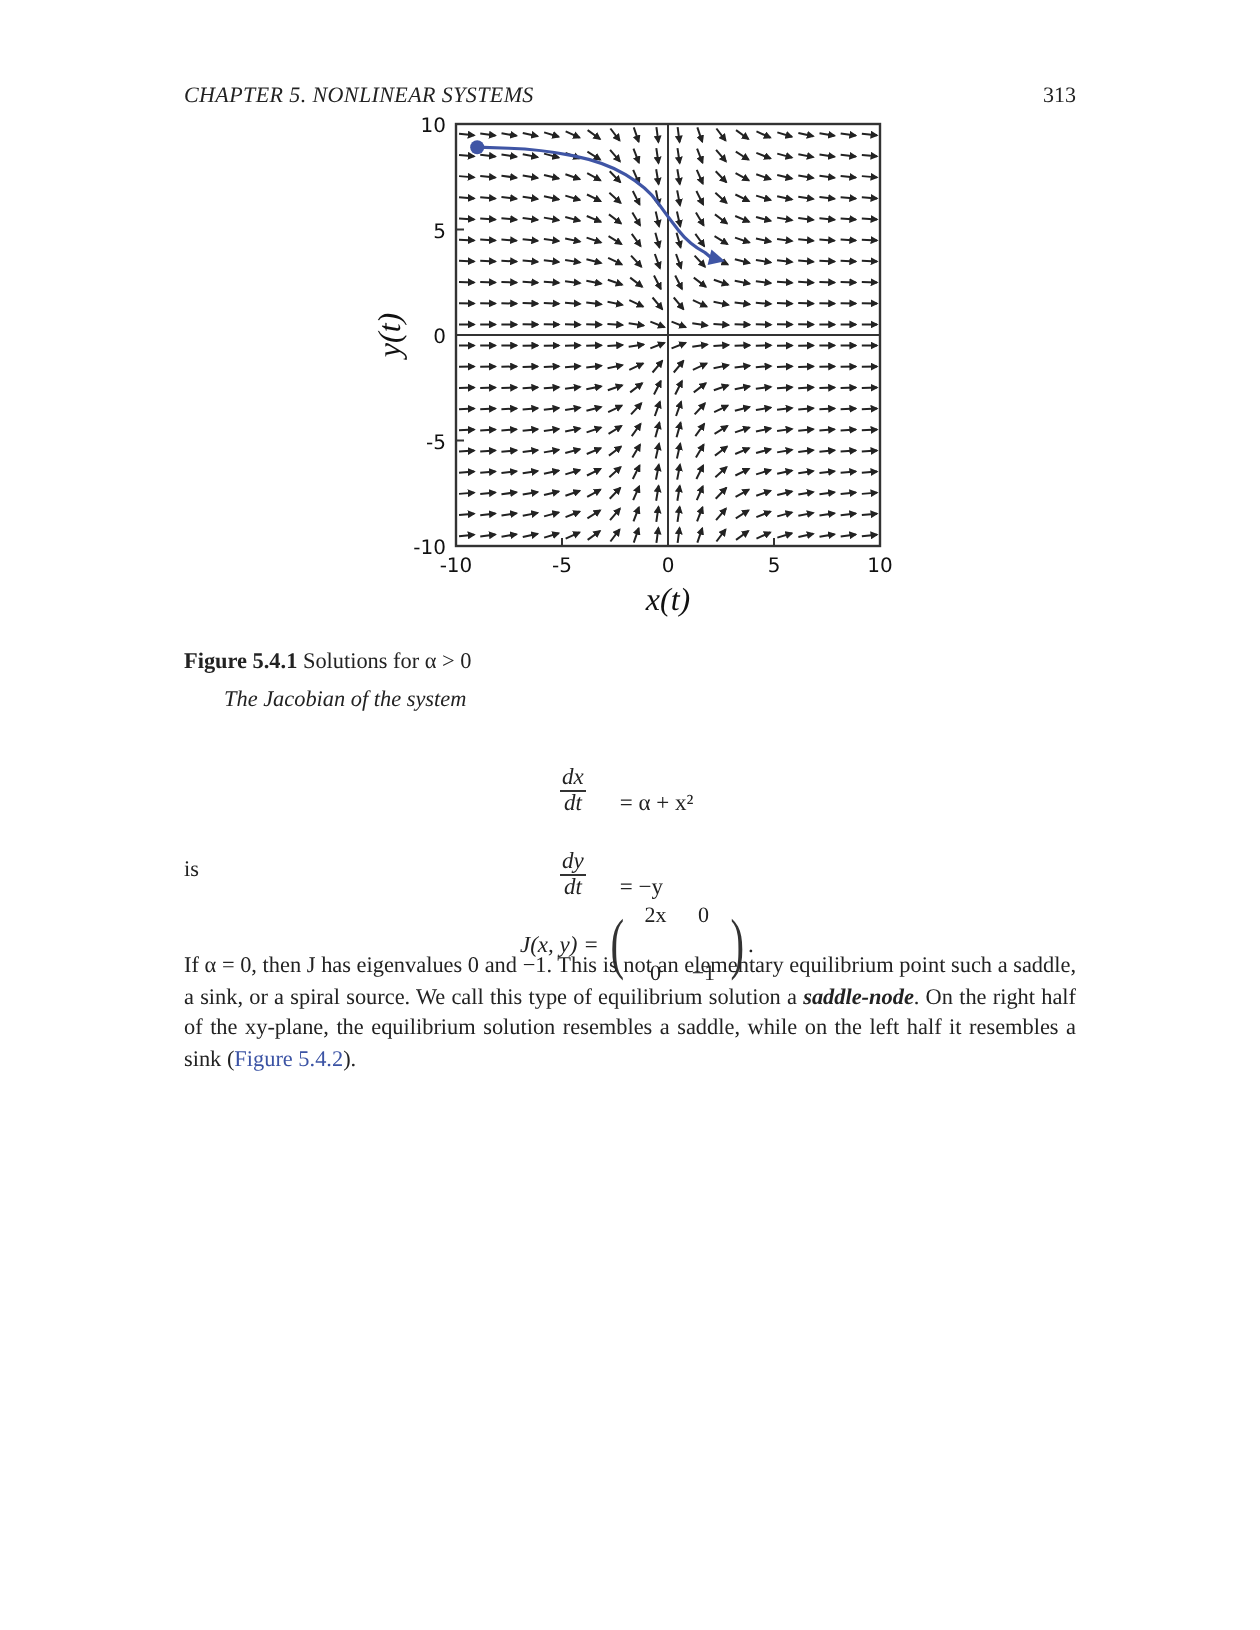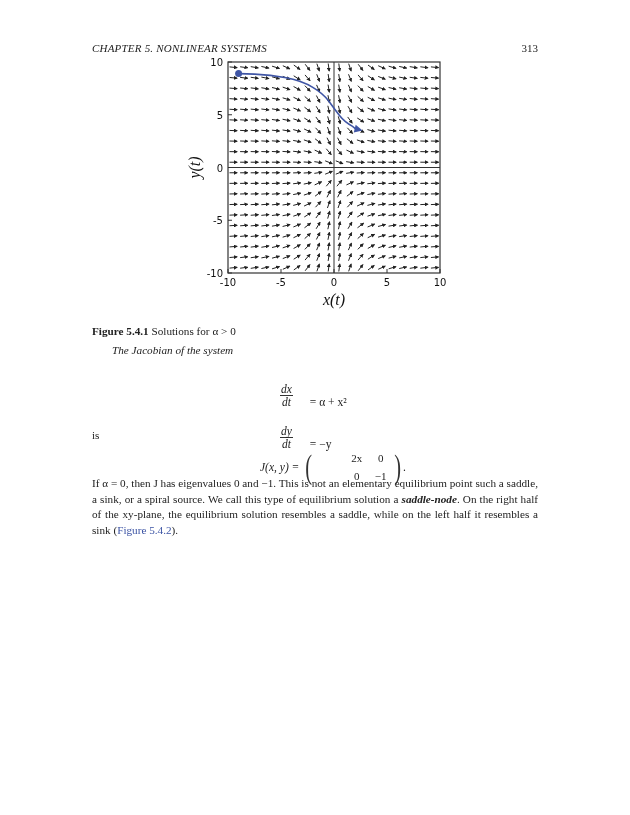--- a/index.html
+++ b/index.html
@@ -17,21 +17,21 @@
   .indent { text-indent: 20px; font-style: italic; }
   .eq-block { position: absolute; left: 280px; top: 366px; font-family: "Liberation Serif", serif; font-size: 11.5px; }
   .frac { display: inline-flex; flex-direction: column; align-items: center; vertical-align: middle; font-style: italic; }
   .frac span:first-child { border-bottom: 0.8px solid #333; padding: 0 1px; line-height: 12px; }
   .frac span:last-child { line-height: 12px; }
   .eq-row { height: 26px; display: flex; align-items: flex-end; gap: 17px; margin-top: 16px; }
   .it { font-style: italic; }
   .jac { position: absolute; left: 260px; top: 452px; font-family: "Liberation Serif", serif; font-size: 11.5px; display: flex; align-items: center; }
   .matrix { display: inline-flex; align-items: center; margin-left: 4px; }
   .paren { font-size: 34px; font-weight: 100; line-height: 30px; transform: scaleX(0.6); color: #333; }
-  .mgrid { display: grid; grid-template-columns: 26px 22px; row-gap: 6px; text-align: center; font-size: 11px; margin-left: 29px; }
+  .mgrid { display: grid; grid-template-columns: 26px 22px; row-gap: 17px; text-align: center; font-size: 11px; }
   .para { top: 476px; text-align: justify; }
   .link { color: #3b53a4; }
   em.bold { font-weight: bold; font-style: italic; }
 </style>
 </head>
 <body>
 
 <div class="header">
   <span class="chap">CHAPTER 5. NONLINEAR SYSTEMS</span>
   <span>313</span>

